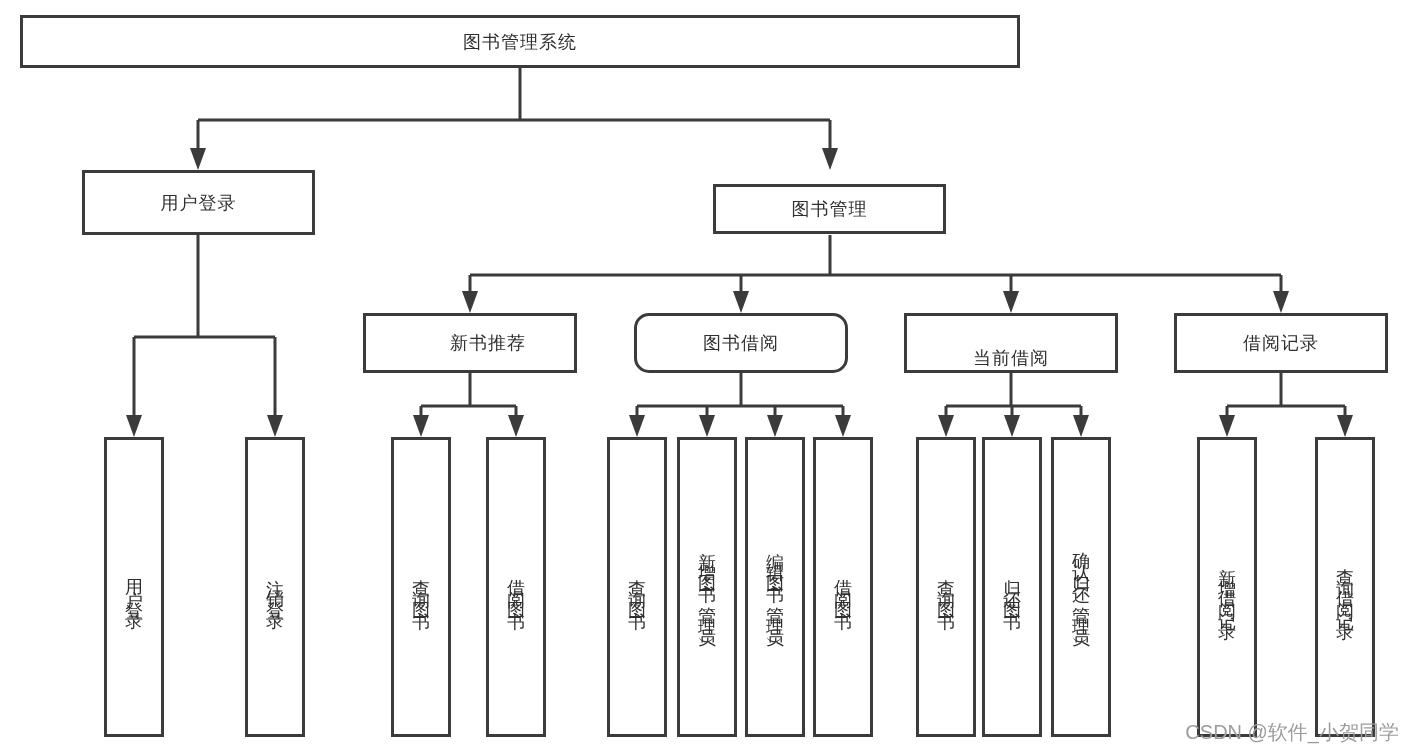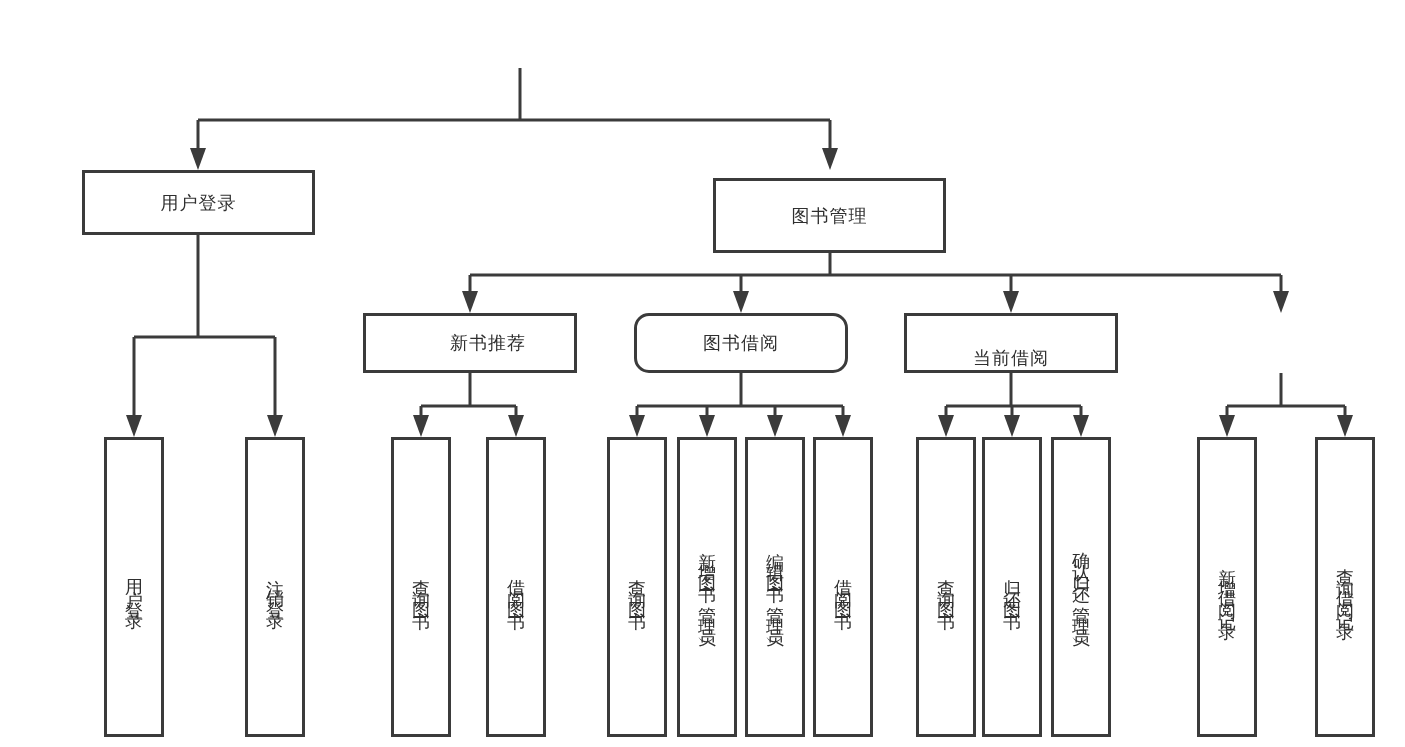--- a/index.html
+++ b/index.html
@@ -29,21 +29,21 @@
     writing-mode:vertical-rl;
     text-orientation:mixed;
     letter-spacing:11px;
     line-height:1;
     font-size:18px;
   }
   
   .n-root{left:20px;top:15px;width:1000px;height:53px;}
   
   .n-user-login{left:82px;top:170px;width:233px;height:65px;}
-  .n-book-mgmt{left:713px;top:178px;width:233px;height:75px;}
+  .n-book-mgmt{left:713px;top:184px;width:233px;height:50px;}
   
   .n-new-book{left:363px;top:313px;width:214px;height:60px;padding-left:36px;}
   .n-book-borrow{left:634px;top:313px;width:214px;height:60px;border-radius:15px;}
   .n-current-borrow{left:904px;top:313px;width:214px;height:60px;align-items:flex-end;}
   .n-borrow-record{left:1174px;top:313px;width:214px;height:60px;}
   
   .lf{top:437px;width:60px;height:300px;}
   .lf-login{left:104px;}
   .lf-logout{left:245px;}
   .lf-rec-query{left:391px;}
@@ -127,37 +127,43 @@
     <polygon points="1073,415 1089,415 1081,437" stroke="none"></polygon>
 
     <line x1="1281" y1="373" x2="1281" y2="406"></line>
     <line x1="1227" y1="406" x2="1345" y2="406"></line>
     <line x1="1227" y1="406" x2="1227" y2="420"></line>
     <line x1="1345" y1="406" x2="1345" y2="420"></line>
     <polygon points="1219,415 1235,415 1227,437" stroke="none"></polygon>
     <polygon points="1337,415 1353,415 1345,437" stroke="none"></polygon>
   </svg>
 
+  <div class="node n-root">
+    <span>图书管理系统</span>
+  </div>
 
   <div class="node n-user-login">
     <span>用户登录</span>
   </div>
   <div class="node n-book-mgmt">
     <span>图书管理</span>
   </div>
 
   <div class="node n-new-book">
     <span>新书推荐</span>
   </div>
   <div class="node n-book-borrow">
     <span>图书借阅</span>
   </div>
   <div class="node n-current-borrow">
     <span>当前借阅</span>
   </div>
+  <div class="node n-borrow-record">
+    <span>借阅记录</span>
+  </div>
 
   <div class="node leaf lf lf-login">
     <span>用户登录</span>
   </div>
   <div class="node leaf lf lf-logout">
     <span>注销登录</span>
   </div>
   <div class="node leaf lf lf-rec-query">
     <span>查询图书</span>
   </div>
@@ -185,13 +191,14 @@
   <div class="node leaf lf lf-cb-confirm">
     <span>确认归还（管理员）</span>
   </div>
   <div class="node leaf lf lf-br-add">
     <span>新增借阅记录</span>
   </div>
   <div class="node leaf lf lf-br-query">
     <span>查询借阅记录</span>
   </div>
 
+  <div class="watermark">CSDN @软件_小贺同学</div>
 </div>
 
 </body></html>

